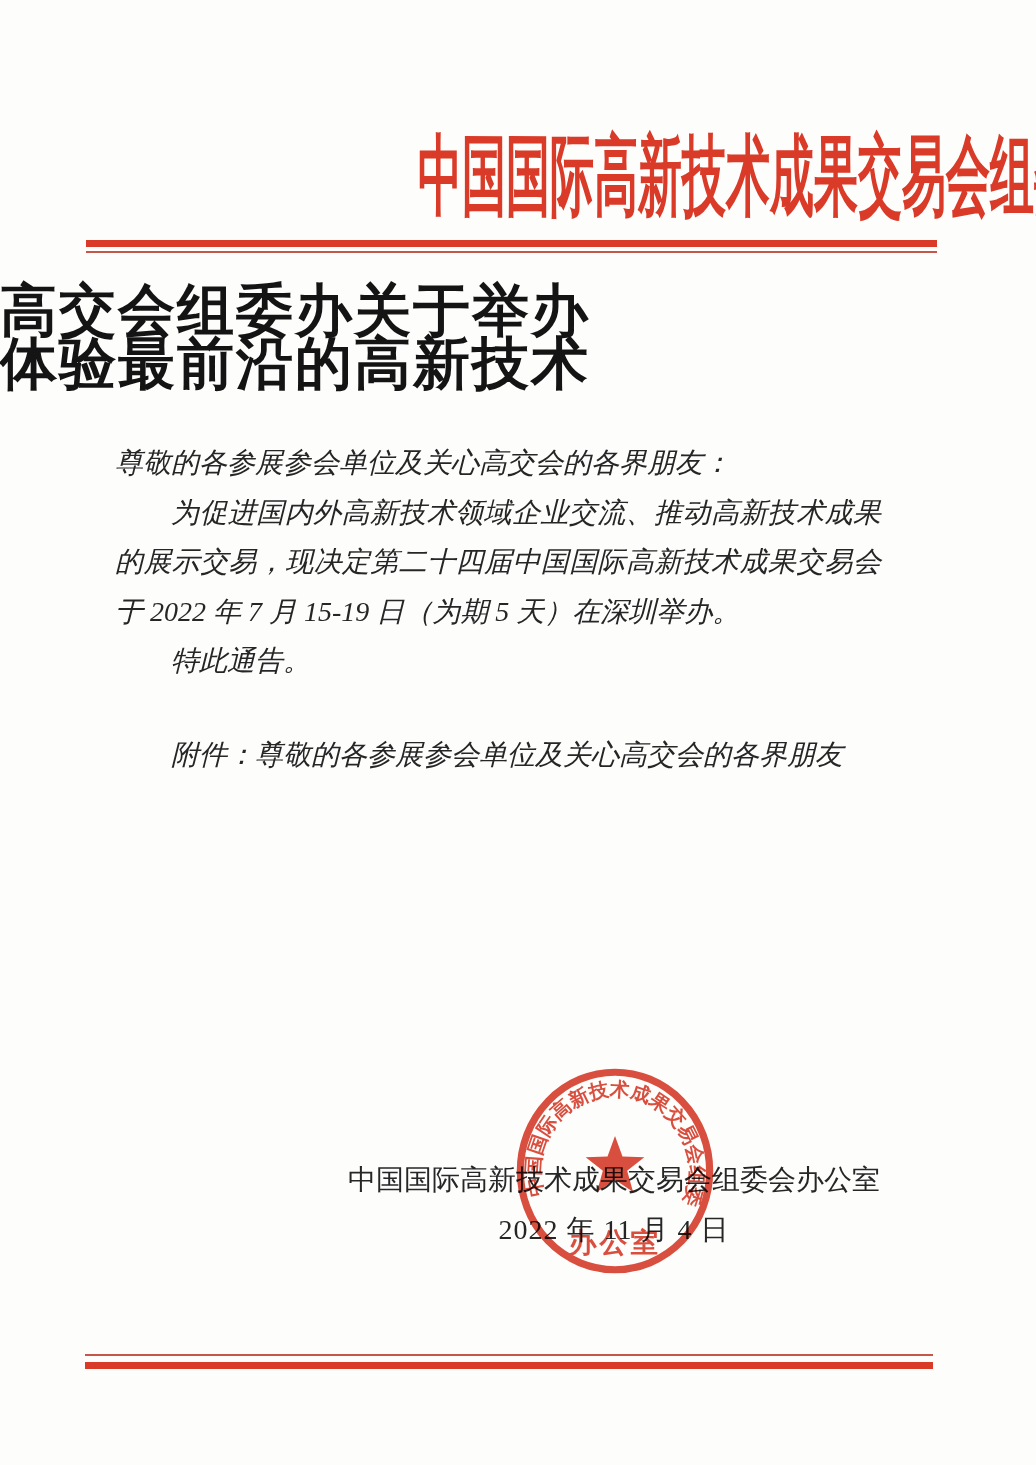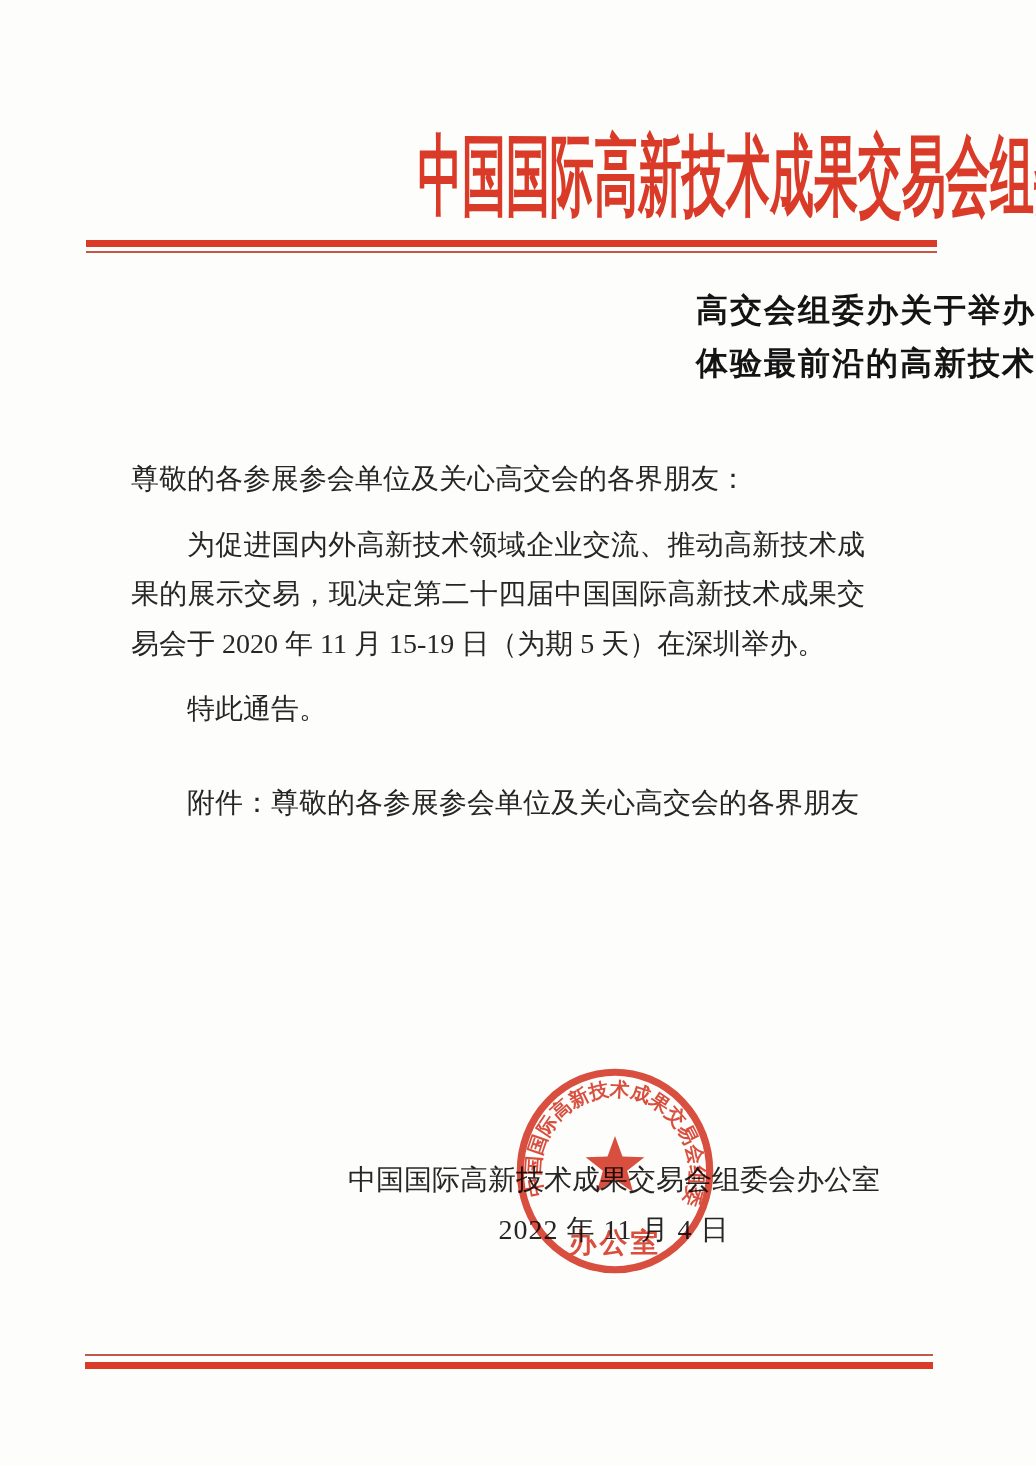--- a/index.html
+++ b/index.html
@@ -31,30 +31,30 @@
   
   .rules-top{position:absolute;left:86px;right:99px;top:240px;}
   .rules-top .rule-thick{height:7px;background:var(--red);}
   .rules-top .rule-thin{margin-top:4px;height:2px;background:#c4574a;}
   .rules-bottom{position:absolute;left:85px;right:103px;top:1354px;}
   .rules-bottom .rule-thin{height:2px;background:#c4574a;}
   .rules-bottom .rule-thick{margin-top:6px;height:7px;background:var(--red);}
   
   .doc-title{
     position:absolute;top:284px;left:0;right:0;
-    text-align:right;color:#141414;
-    font-size:32px;font-weight:700;line-height:53px;letter-spacing:2px;
+    text-align:left;color:#141414;
+    font-size:57px;font-weight:700;line-height:53px;letter-spacing:2px;
   }
   
   .body-text{
     position:absolute;left:115px;top:438px;width:766px;
     font-size:28px;line-height:49.5px;color:var(--ink);
     text-align:justify;text-align-last:left;
   }
-  .body-text p{margin:16px;}
+  .body-text p{margin:0;font-style:italic;}
   .body-text p.indent{text-indent:2em;}
   .body-text p.attachment{margin-top:44px;text-indent:2em;}
   
   .signature-block{
     position:absolute;top:1160px;right:156px;
     text-align:center;color:var(--ink);
     font-size:28px;line-height:40px;
   }
   .sig-date{margin-top:10px;letter-spacing:1px;}
   
@@ -79,21 +79,21 @@
     <div class="rule-thin"></div>
   </div>
 
   <div class="doc-title">
     <div>高交会组委办关于举办</div>
     <div>体验最前沿的高新技术</div>
   </div>
 
   <div class="body-text">
     <p class="salutation">尊敬的各参展参会单位及关心高交会的各界朋友：</p>
-    <p class="indent">为促进国内外高新技术领域企业交流、推动高新技术成果的展示交易，现决定第二十四届中国国际高新技术成果交易会于 2020 年 11 月 15-19 日（为期 5 天）在深圳举办。</p>
+    <p class="indent">为促进国内外高新技术领域企业交流、推动高新技术成果的展示交易，现决定第二十四届中国国际高新技术成果交易会于 2022 年 7 月 15-19 日（为期 5 天）在深圳举办。</p>
     <p class="indent">特此通告。</p>
     <p class="attachment">附件：尊敬的各参展参会单位及关心高交会的各界朋友</p>
   </div>
 
   <div class="signature-block">
     <div class="sig-name">中国国际高新技术成果交易会组委会办公室</div>
     <div class="sig-date">2022 年 11 月 4 日</div>
   </div>
 
   <svg class="seal" viewBox="0 0 200 208" xmlns="http://www.w3.org/2000/svg">

